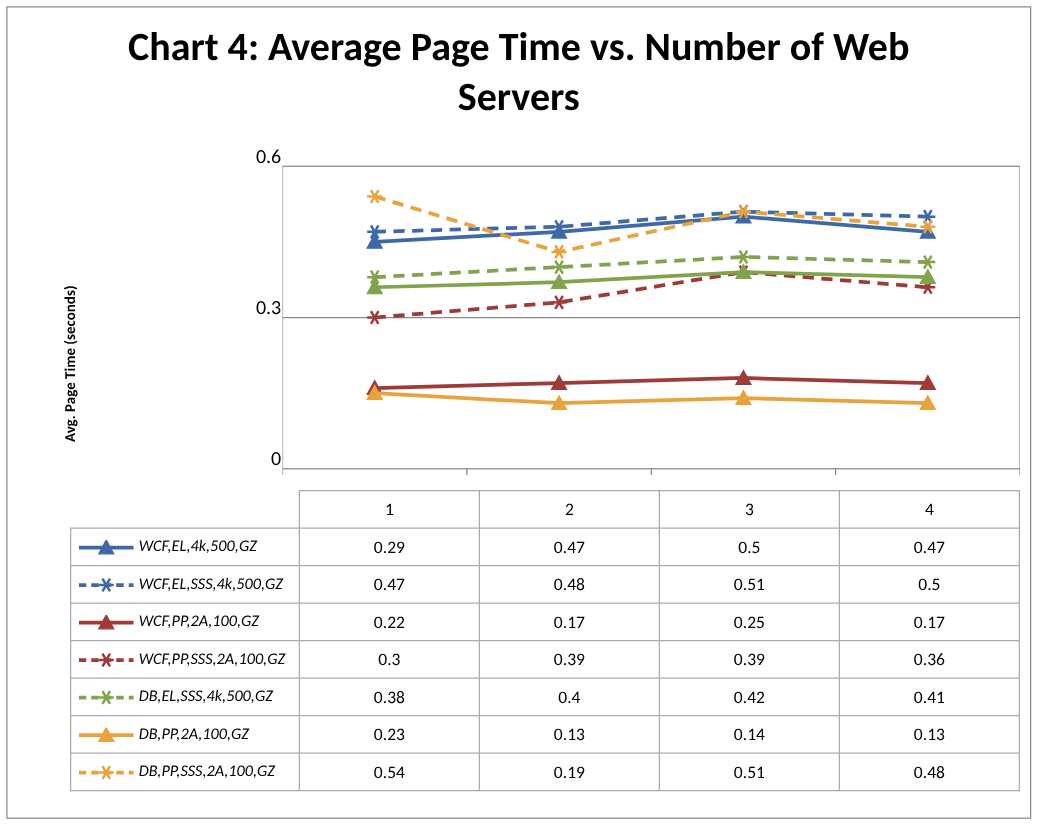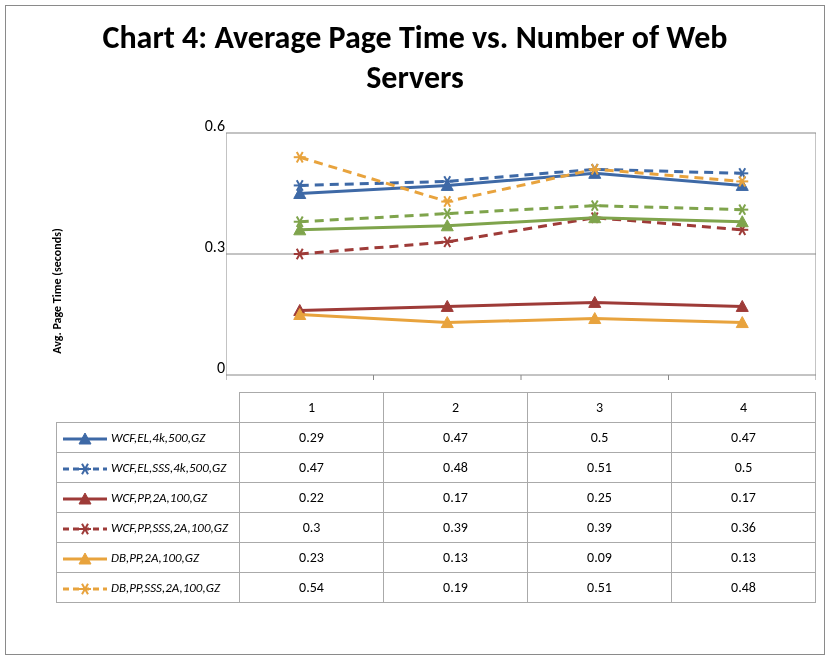--- a/index.html
+++ b/index.html
@@ -302,27 +302,44 @@
               </svg>
             </span>WCF,PP,SSS,2A,100,GZ</td>
           <td>0.3</td>
           <td>0.39</td>
           <td>0.39</td>
           <td>0.36</td>
         </tr>
         <tr>
           <td class="legend-cell"><span class="legend-swatch">
               <svg width="44" height="12">
+                <line x1="0" y1="6" x2="44" y2="6" stroke="#7FA44C" stroke-width="3" stroke-dasharray="6 4"></line>
+                <line x1="22" y1="6" x2="28" y2="6" stroke="#7FA44C" stroke-width="2"></line>
+                <line x1="22" y1="6" x2="25" y2="11.196152422706632" stroke="#7FA44C" stroke-width="2"></line>
+                <line x1="22" y1="6" x2="19" y2="11.196152422706632" stroke="#7FA44C" stroke-width="2"></line>
+                <line x1="22" y1="6" x2="16" y2="6.000000000000001" stroke="#7FA44C" stroke-width="2"></line>
+                <line x1="22" y1="6" x2="18.999999999999996" y2="0.8038475772933698" stroke="#7FA44C" stroke-width="2"></line>
+                <line x1="22" y1="6" x2="25" y2="0.803847577293368" stroke="#7FA44C" stroke-width="2"></line>
+              </svg>
+            </span>DB,EL,SSS,4k,500,GZ</td>
+          <td>0.38</td>
+          <td>0.4</td>
+          <td>0.42</td>
+          <td>0.41</td>
+        </tr>
+        <tr>
+          <td class="legend-cell"><span class="legend-swatch">
+              <svg width="44" height="12">
                 <line x1="0" y1="6" x2="44" y2="6" stroke="#E8A33D" stroke-width="3"></line>
                 <path d="M 22 0 L 28 11 L 16 11 Z" fill="#E8A33D" stroke="#E8A33D"></path>
               </svg>
             </span>DB,PP,2A,100,GZ</td>
           <td>0.23</td>
           <td>0.13</td>
-          <td>0.09</td>
+          <td>0.14</td>
           <td>0.13</td>
         </tr>
         <tr>
           <td class="legend-cell"><span class="legend-swatch">
               <svg width="44" height="12">
                 <line x1="0" y1="6" x2="44" y2="6" stroke="#E8A33D" stroke-width="3" stroke-dasharray="6 4"></line>
                 <line x1="22" y1="6" x2="28" y2="6" stroke="#E8A33D" stroke-width="2"></line>
                 <line x1="22" y1="6" x2="25" y2="11.196152422706632" stroke="#E8A33D" stroke-width="2"></line>
                 <line x1="22" y1="6" x2="19" y2="11.196152422706632" stroke="#E8A33D" stroke-width="2"></line>
                 <line x1="22" y1="6" x2="16" y2="6.000000000000001" stroke="#E8A33D" stroke-width="2"></line>

